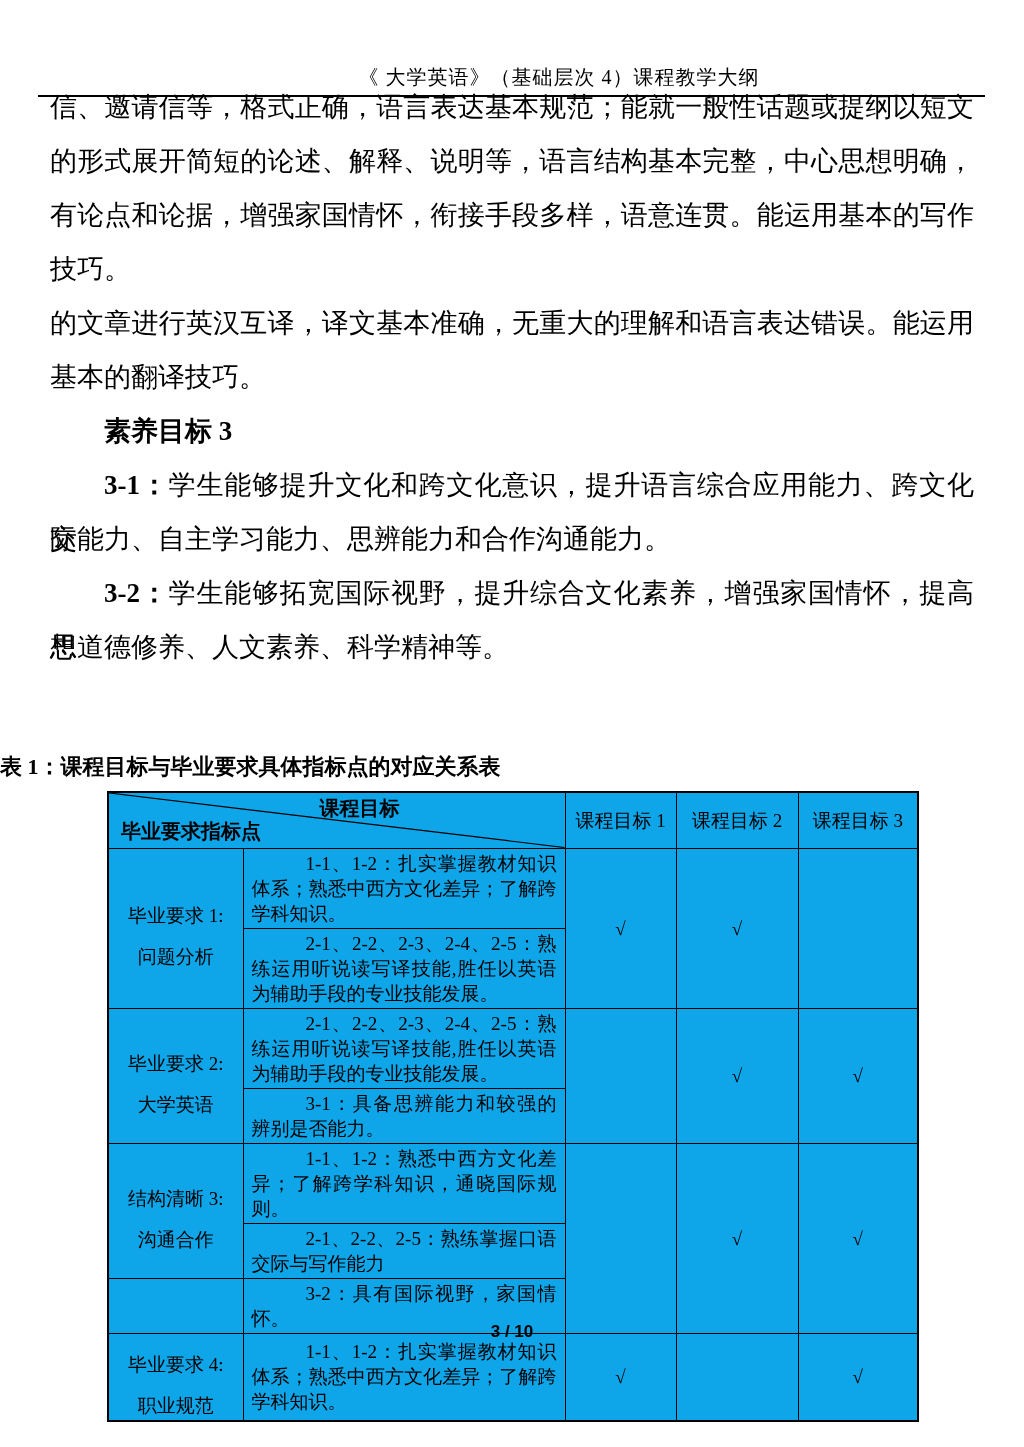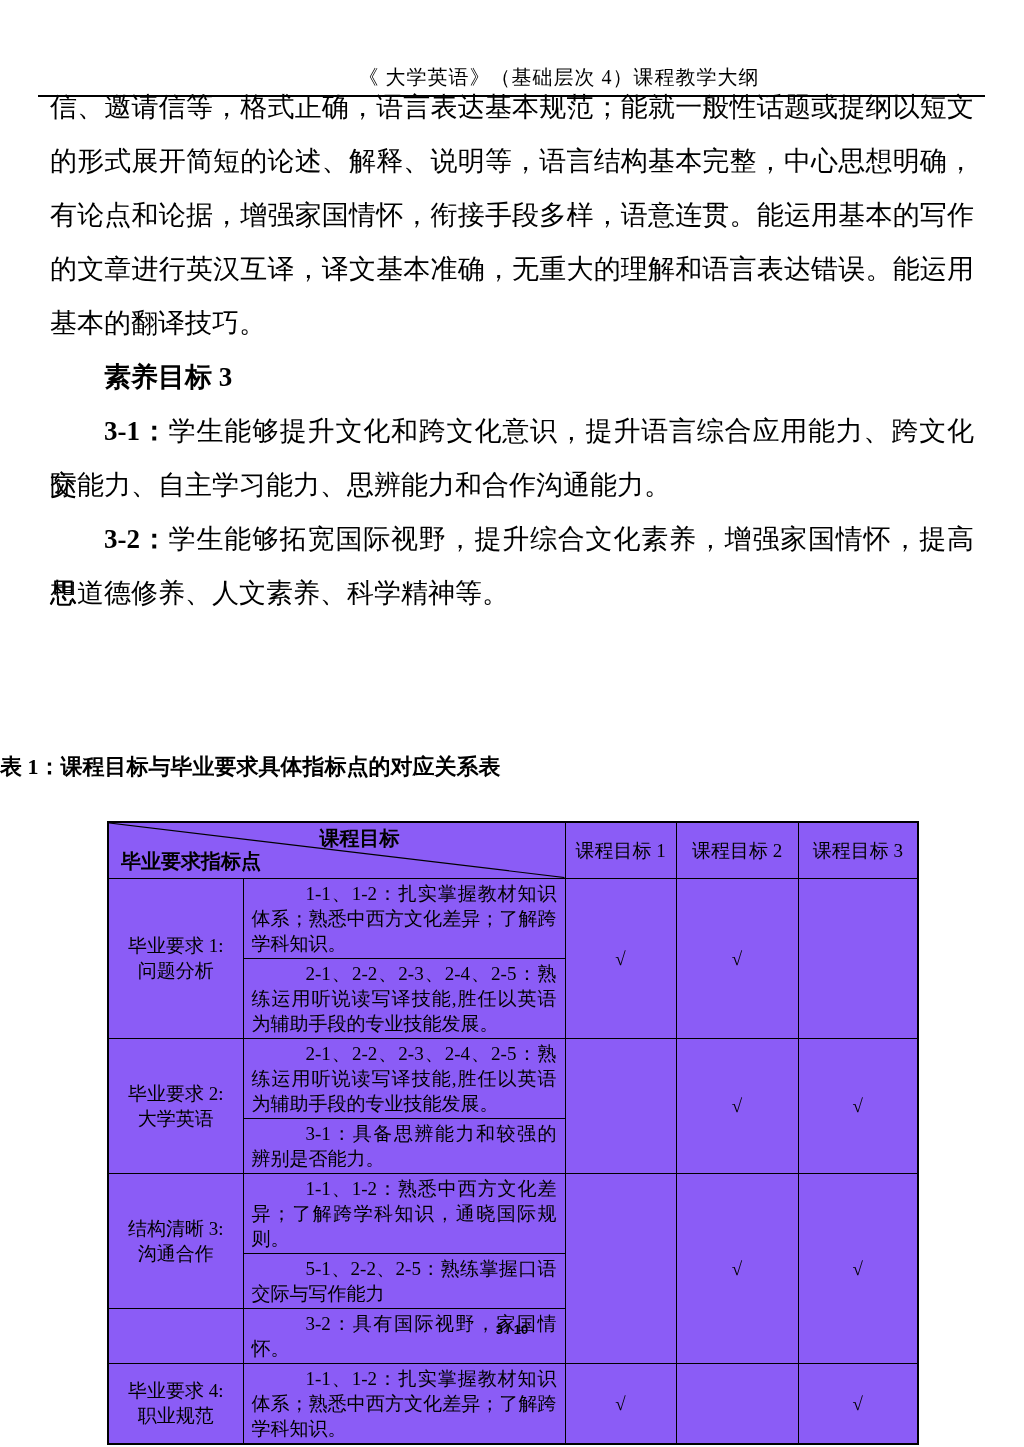--- a/index.html
+++ b/index.html
@@ -24,64 +24,65 @@
   .fill { text-align:justify; text-align-last:justify; text-justify:inter-character; }
   .ind  { text-indent:54px; }
   .b    { font-weight:bold; }
   
   .table-title {
     position:absolute; top:744px; left:0; width:100%; height:46px;
     line-height:46px; text-align:left; font-size:22px; font-weight:bold;
   }
   
   table.grid {
-    position:absolute; top:821px; left:107px; width:810px;
-    border-collapse:collapse; table-layout:fixed; background:#8b5cf6;
+    position:absolute; top:791px; left:107px; width:810px;
+    border-collapse:collapse; table-layout:fixed; background:#0ea5e9;
     border:2px solid #000;
   }
   table.grid th, table.grid td {
     border:1px solid #000; font-size:19px; line-height:25px;
     padding:2px 8px; vertical-align:middle; font-weight:normal;
   }
   tr.hrow { height:56px; }
   th.corner { position:relative; padding:0; }
   th.corner svg { position:absolute; top:0; left:0; width:100%; height:100%; display:block; }
   .corner-top {
     position:absolute; top:3px; left:55%; transform:translateX(-50%);
     font-weight:bold; font-size:20px; white-space:nowrap;
   }
   .corner-bottom {
     position:absolute; bottom:4px; left:12px;
     font-weight:bold; font-size:20px; white-space:nowrap;
   }
   th.goal { font-weight:bold; font-size:20px; text-align:center; }
   td.req  { text-align:center; padding:2px 4px; }
-  td.req span { display:block; }
+  td.req span { display:block;margin-top:16px; }
   td.ind  { text-align:justify; }
   td.chk  { text-align:center; font-size:22px; padding:0; }
   tr.thin td { height:30px;margin-top:28px; }
   
   .page-number {
     position:absolute; top:1322px; left:0; width:100%;
-    text-align:center; font-size:13px; font-weight:bold;
+    text-align:center; font-size:17px; font-weight:bold;
     font-family:"Liberation Sans","DejaVu Sans",sans-serif;
   }
 </style>
 </head>
 <body>
 
 <div class="page">
 
   <div class="doc-header">《 大学英语》（基础层次 4）课程教学大纲</div>
   <div class="header-rule"></div>
 
   <div class="text-block">
     <div class="line fill">信、邀请信等，格式正确，语言表达基本规范；能就一般性话题或提纲以短文</div>
     <div class="line fill">的形式展开简短的论述、解释、说明等，语言结构基本完整，中心思想明确，</div>
     <div class="line fill">有论点和论据，增强家国情怀，衔接手段多样，语意连贯。能运用基本的写作</div>
+    <div class="line">技巧。</div>
 
     <div class="line fill">的文章进行英汉互译，译文基本准确，无重大的理解和语言表达错误。能运用</div>
     <div class="line">基本的翻译技巧。</div>
 
     <div class="line ind b">素养目标 3</div>
 
     <div class="line fill ind"><span class="b">3-1：</span><span>学生能够提升文化和跨文化意识，提升语言综合应用能力、跨文化交</span></div>
     <div class="line">际能力、自主学习能力、思辨能力和合作沟通能力。</div>
 
     <div class="line fill ind"><span class="b">3-2：</span><span>学生能够拓宽国际视野，提升综合文化素养，增强家国情怀，提高思</span></div>
@@ -144,21 +145,21 @@
         <td class="req" rowspan="2">
           <span>结构清晰 3:</span>
           <span>沟通合作</span>
         </td>
         <td class="ind">1-1、1-2：熟悉中西方文化差异；了解跨学科知识，通晓国际规则。</td>
         <td class="chk" rowspan="3"></td>
         <td class="chk" rowspan="3">√</td>
         <td class="chk" rowspan="3">√</td>
       </tr>
       <tr>
-        <td class="ind">5-1、2-2、2-5：熟练掌握口语交际与写作能力</td>
+        <td class="ind">2-1、2-2、2-5：熟练掌握口语交际与写作能力</td>
       </tr>
       <tr class="thin">
         <td class="req"></td>
         <td class="ind">3-2：具有国际视野，家国情怀。</td>
       </tr>
 
       <tr>
         <td class="req">
           <span>毕业要求 4:</span>
           <span>职业规范</span>

